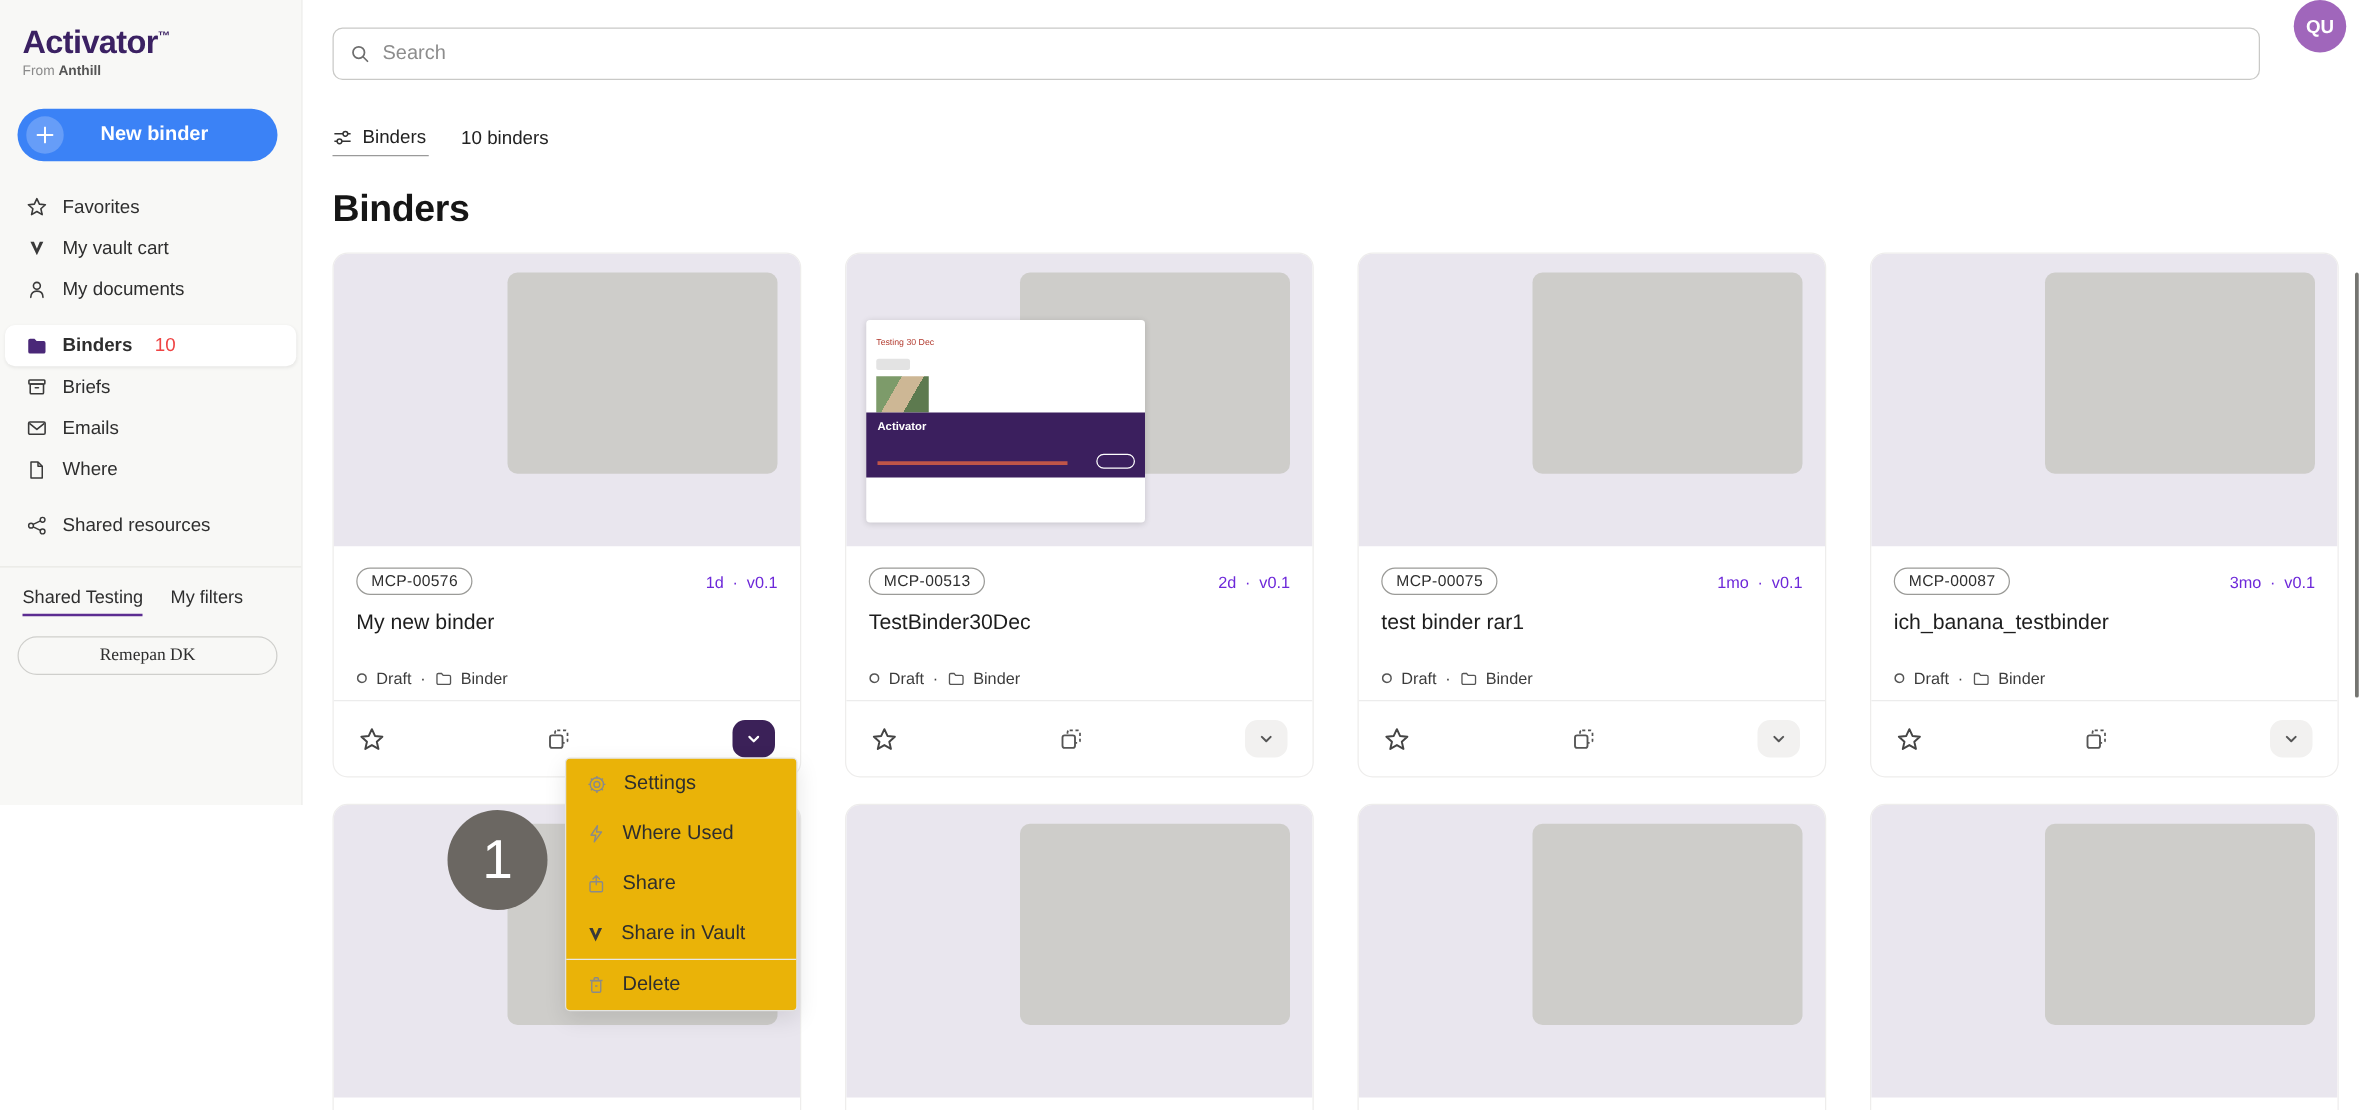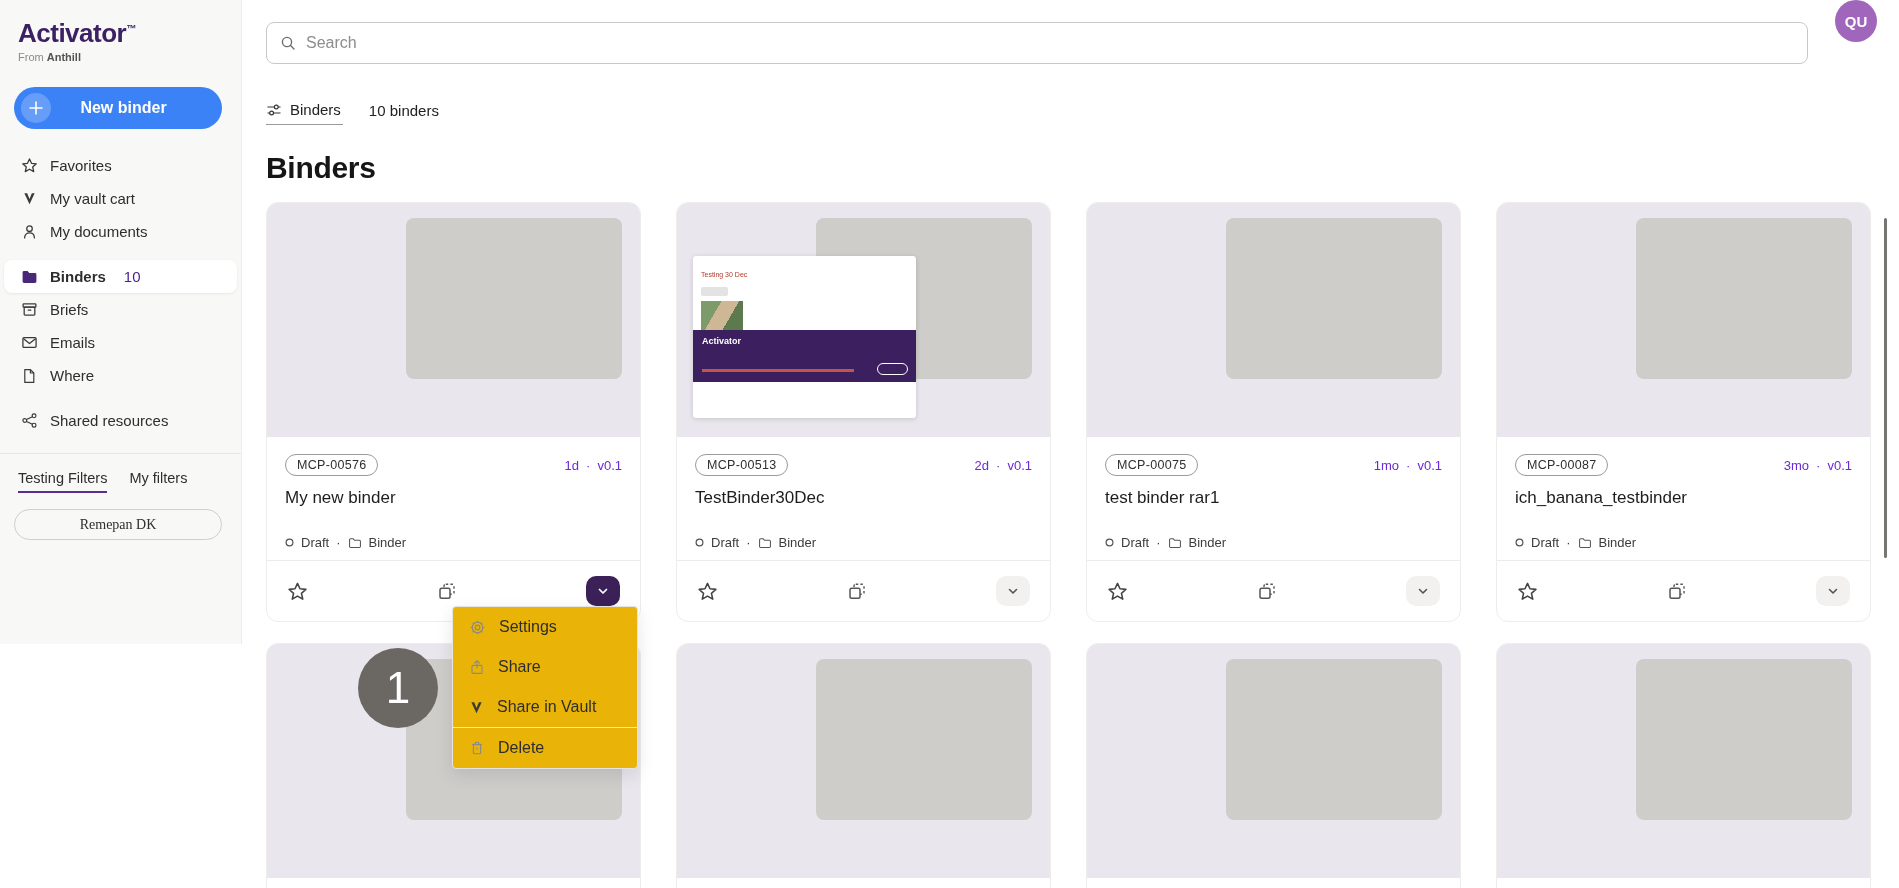--- a/index.html
+++ b/index.html
@@ -32,21 +32,21 @@
   .nav-group-gap { margin-top:12px; }
   .side-item {
     height:33px; display:flex; align-items:center; gap:12px; padding-left:20px;
     font-size:15px; color:#2e2e2e; cursor:pointer;
   }
   .side-item .icn { width:18px; height:18px; display:flex; align-items:center; justify-content:center; }
   .side-item.active {
     background:#ffffff; margin:0 4px; padding-left:16px; border-radius:8px;
     box-shadow:0 1px 3px rgba(0,0,0,.07); font-weight:bold;
   }
-  .side-item .count { margin-left:6px; font-weight:normal; color:#4c1d95; }
+  .side-item .count { margin-left:6px; font-weight:normal; color:#ef4444; }
   .side-divider { border:none; border-top:1px solid #e7e7e4; margin-top:16px; }
   .filter-tabs { display:flex; gap:22px; padding:16px 0 0 18px; font-size:14.5px; }
   .ftab { color:#2e2e2e; cursor:pointer; padding-bottom:5px; }
   .ftab.active { border-bottom:2px solid #5c2d91; font-weight:normal; }
   .pill-btn {
     margin:16px 14px 0; width:208px; height:31px; border:1px solid #cfcfcc; background:transparent;
     border-radius:16px; font-family:Liberation Serif, serif; font-size:14px; color:#2e2e2e; cursor:pointer;
   }
   
   .main { flex:1; padding:22px 0 0 24px; position:relative; }
@@ -237,21 +237,21 @@
             <path d="M5.2 7.1 10.7 4.4 M5.2 8.9 10.7 11.6" stroke="#3a3a3a" stroke-width="1.1"></path>
           </svg>
       </span>
       <span>Shared resources</span>
     </div>
   </nav>
 
   <hr class="side-divider">
 
   <div class="filter-tabs">
-    <span class="ftab active">Testing Filters</span>
+    <span class="ftab active">Shared Testing</span>
     <span class="ftab">My filters</span>
   </div>
 
   <button class="pill-btn">Remepan DK</button>
 </aside>
 
 <main class="main">
   <div class="search-wrap">
     <span>
       <svg width="17" height="17" viewBox="0 0 17 17">
@@ -501,20 +501,26 @@
 <div class="context-menu">
   <div class="cm-item">
     <svg width="17" height="17" viewBox="0 0 16 16">
         <g stroke="#8a8a8a" stroke-width="1.1" fill="none">
           <circle cx="8" cy="8" r="2.2"></circle>
           <path d="M8 1.6 v1.9 M8 12.5 v1.9 M1.6 8 h1.9 M12.5 8 h1.9 M3.5 3.5 l1.3 1.3 M11.2 11.2 l1.3 1.3 M12.5 3.5 l-1.3 1.3 M4.8 11.2 l-1.3 1.3"></path>
           <circle cx="8" cy="8" r="5"></circle>
         </g>
       </svg>
     <span>Settings</span>
+  </div>
+  <div class="cm-item">
+    <svg width="16" height="16" viewBox="0 0 16 16">
+        <path d="M9 1.5 3.8 9.2 H7.6 L6.4 14.5 12.2 6.6 H8.2 Z" fill="none" stroke="#8a8a8a" stroke-width="1.1" stroke-linejoin="round"></path>
+      </svg>
+    <span>Where Used</span>
   </div>
   <div class="cm-item">
     <svg width="16" height="16" viewBox="0 0 16 16">
         <g stroke="#8a8a8a" stroke-width="1.1" fill="none">
           <rect x="3" y="6.4" width="10" height="8" rx="1"></rect>
           <path d="M8 1.8 v7 M5.4 4.2 8 1.6 10.6 4.2" stroke-linecap="round" stroke-linejoin="round"></path>
         </g>
       </svg>
     <span>Share</span>
   </div>

